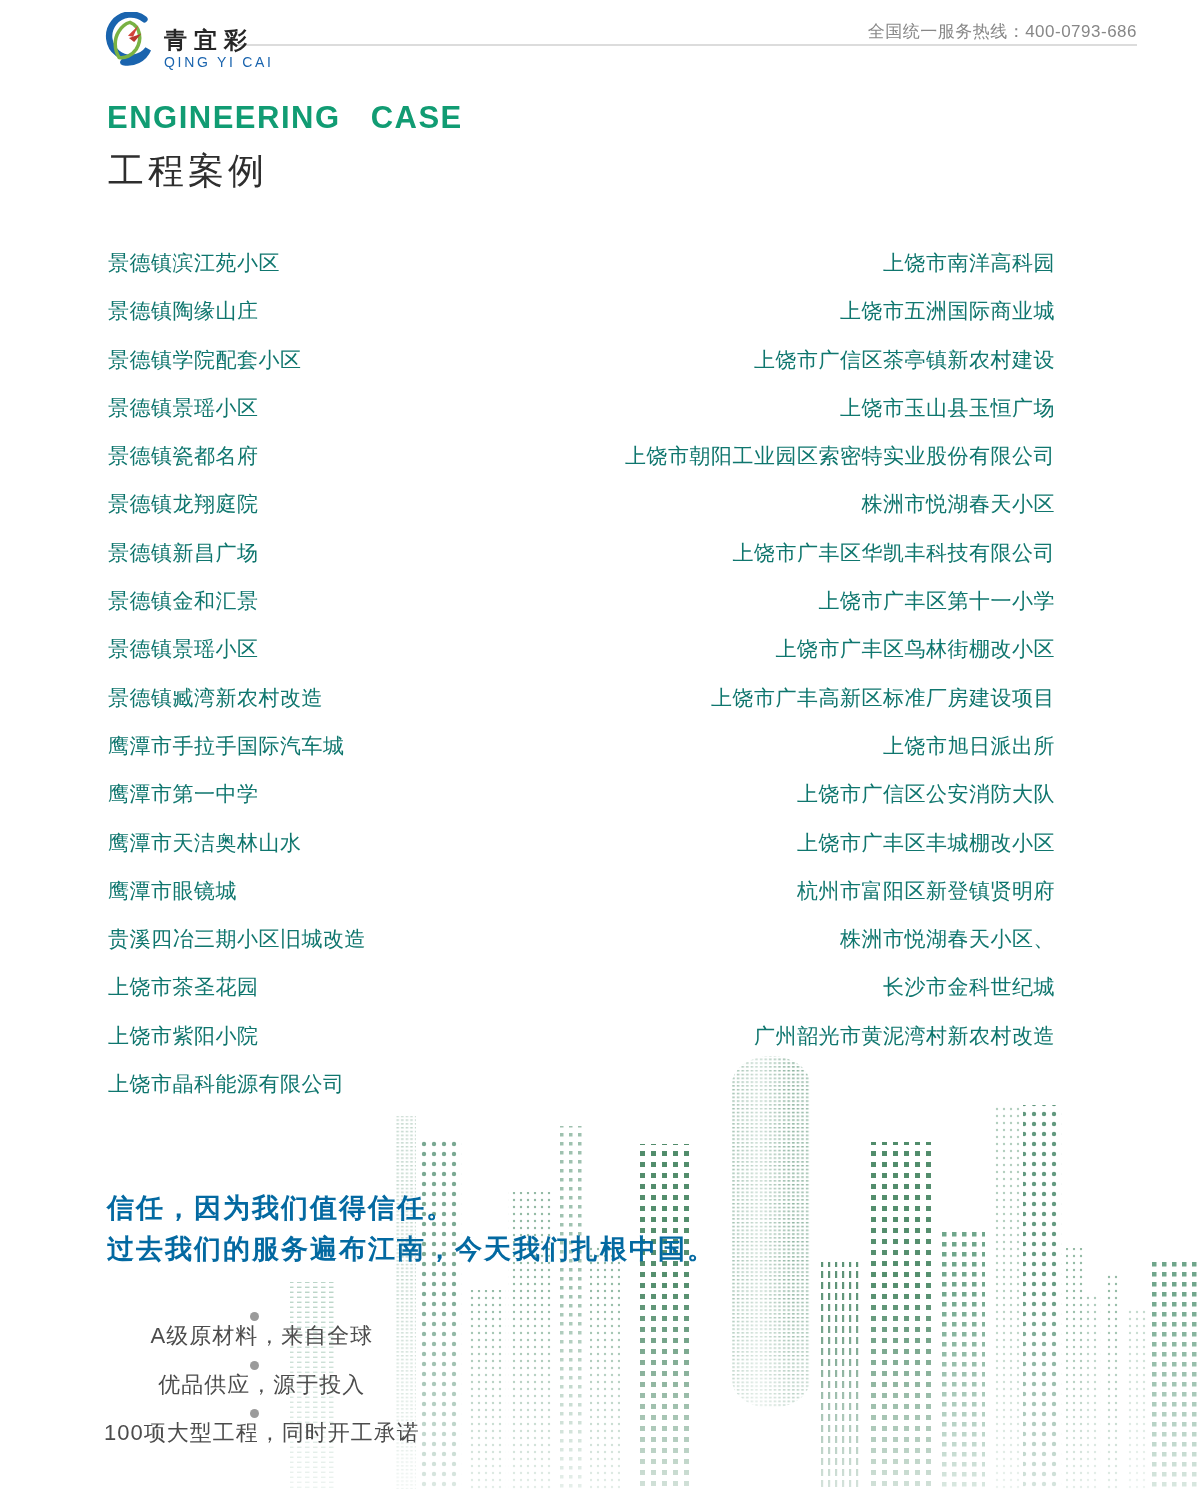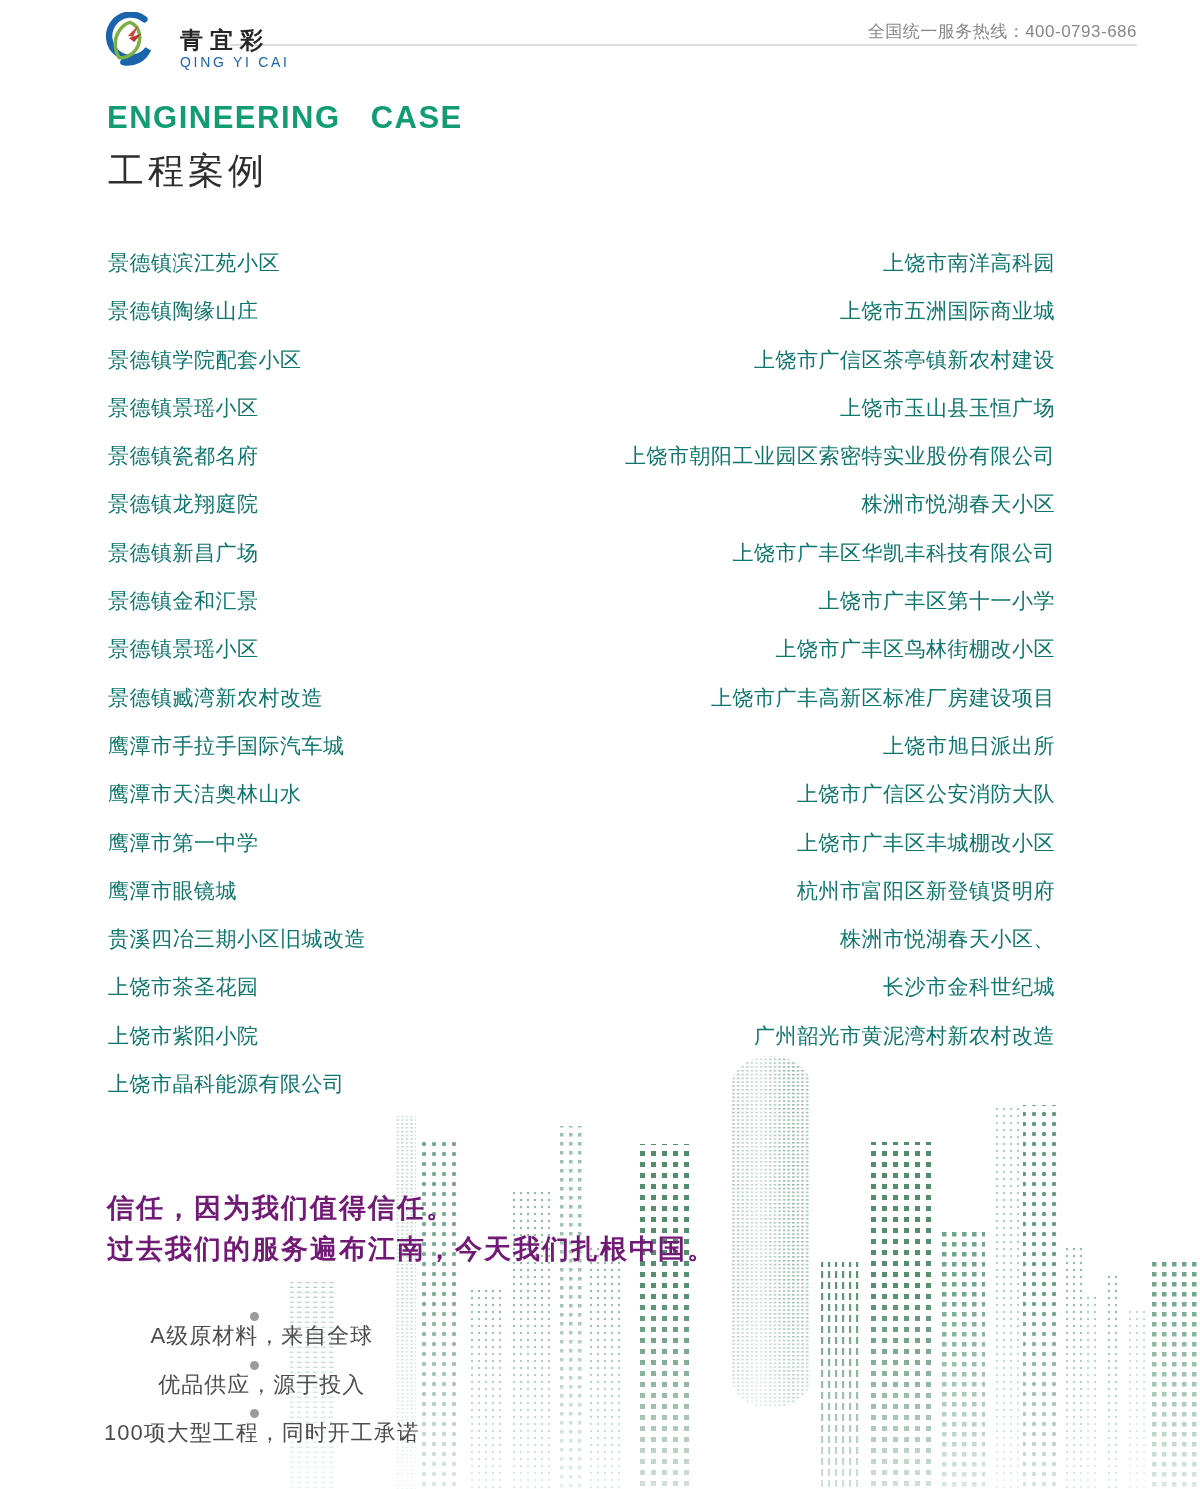--- a/index.html
+++ b/index.html
@@ -3,40 +3,40 @@
 <meta charset="utf-8">
 <style>
   html,body{margin:0;padding:0;}
   body{
     width:1200px;height:1489px;position:relative;background:#ffffff;overflow:hidden;
     font-family:"Liberation Sans","DejaVu Sans",sans-serif;color:#3e3e3e;
   }
   
   .logo{position:absolute;left:98px;top:12px;display:flex;align-items:flex-start;z-index:3;}
   .logo-mark{width:64px;height:58px;}
-  .logo-text{margin-left:18px;margin-top:16px;}
+  .logo-text{margin-left:2px;margin-top:16px;}
   .logo-cn{font-family:"DejaVu Serif","Liberation Serif",serif;font-weight:bold;
     font-size:23px;letter-spacing:7px;color:#262626;line-height:24px;white-space:nowrap;}
   .logo-en{font-size:14px;font-weight:normal;color:#1a64ae;letter-spacing:2.7px;margin-top:2px;white-space:nowrap;}
   .header-rule{position:absolute;left:230px;top:44px;width:907px;height:2px;background:#dcdcdc;z-index:1;}
   .hotline{position:absolute;top:20px;right:63px;font-size:17px;color:#878787;letter-spacing:0.5px;z-index:3;text-align:center;}
   
   .title-en{position:absolute;left:107px;top:100px;font-size:31px;font-weight:bold;color:#119c73;
     letter-spacing:1.5px;word-spacing:20px;z-index:3;}
   .title-cn{position:absolute;left:108px;top:147px;font-size:36px;color:#2e2e2e;letter-spacing:4px;z-index:3;}
   
   .projects{position:absolute;left:108px;top:239px;width:1060px;z-index:2;}
   .projects ul{list-style:none;margin:0;padding:0;position:absolute;top:0;}
   .projects ul.col-left{left:0;}
   .projects ul.col-right{left:517px;text-align:right;}
   .projects li{height:48.3px;line-height:48.3px;font-size:21px;color:#0f766e;
     letter-spacing:0.5px;white-space:nowrap;}
   
   .tagline{position:absolute;left:107px;top:1188px;z-index:2;font-size:27px;font-weight:bold;
-    color:#701a75;line-height:41px;letter-spacing:2px;white-space:nowrap;}
+    color:#0369a1;line-height:41px;letter-spacing:2px;white-space:nowrap;}
   
   .features{position:absolute;left:104px;top:1312px;z-index:2;}
   .feature{display:flex;align-items:center;height:48.5px;font-size:22px;color:#4c4c4c;
     letter-spacing:1px;white-space:nowrap;flex-direction:column;}
   .bullet{width:9px;height:9px;border-radius:50%;background:#9b9b9b;margin-right:14px;flex:0 0 auto;}
   
   .skyline{position:absolute;left:0;top:1050px;width:1200px;height:439px;z-index:0;}
 </style>
 </head>
 <body>
@@ -66,22 +66,22 @@
     <li>景德镇陶缘山庄</li>
     <li>景德镇学院配套小区</li>
     <li>景德镇景瑶小区</li>
     <li>景德镇瓷都名府</li>
     <li>景德镇龙翔庭院</li>
     <li>景德镇新昌广场</li>
     <li>景德镇金和汇景</li>
     <li>景德镇景瑶小区</li>
     <li>景德镇臧湾新农村改造</li>
     <li>鹰潭市手拉手国际汽车城</li>
+    <li>鹰潭市第一中学</li>
     <li>鹰潭市天洁奥林山水</li>
-    <li>鹰潭市第一中学</li>
     <li>鹰潭市眼镜城</li>
     <li>贵溪四冶三期小区旧城改造</li>
     <li>上饶市茶圣花园</li>
     <li>上饶市紫阳小院</li>
     <li>上饶市晶科能源有限公司</li>
   </ul>
   <ul class="col-right">
     <li>上饶市南洋高科园</li>
     <li>上饶市五洲国际商业城</li>
     <li>上饶市广信区茶亭镇新农村建设</li>

